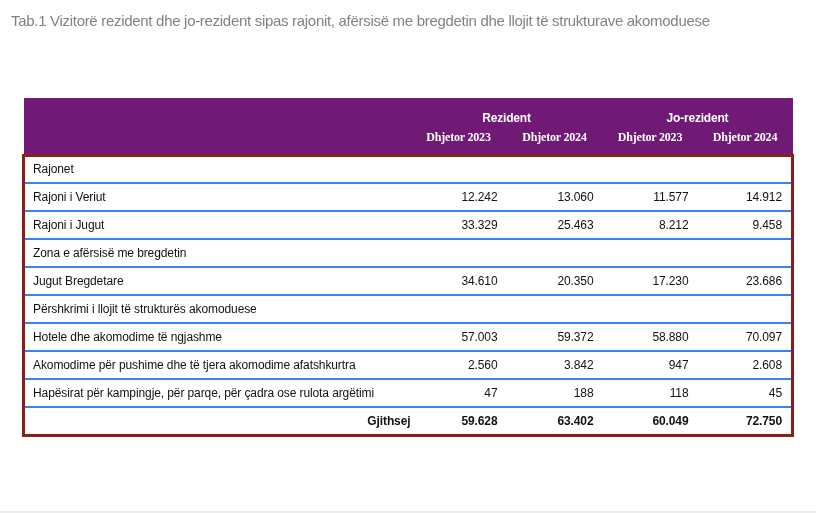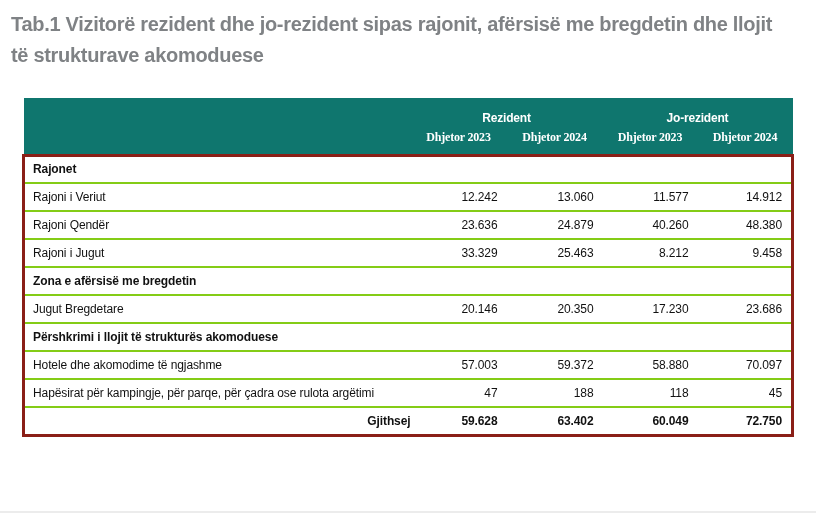--- a/index.html
+++ b/index.html
@@ -7,56 +7,56 @@
   body {
     width: 816px; height: 513px;
     position: relative;
     font-family: "Liberation Sans", "DejaVu Sans", sans-serif;
     overflow: hidden;
   }
   .page-title {
     position: absolute;
     left: 11px; top: 9px;
     width: 772px;
-    font-size: 20px;
-    font-weight: bold;
+    font-size: 15px;
+    font-weight: normal;
     color: #7f8285;
     letter-spacing: -0.3px;
     line-height: 1.55;
   }
   .table-wrap {
     position: absolute;
     left: 22px; top: 98px;
     width: 769px;
   }
   table {
     width: 769px;
     border-collapse: collapse;
     table-layout: fixed;
     font-size: 12px;
     letter-spacing: -0.1px;
     color: #111111;
   }
   thead th {
-    background: #0f766e;
+    background: #701a75;
     color: #ffffff;
     font-weight: bold;
     text-align: center;
     font-size: 12px;
     letter-spacing: -0.2px;
   }
   thead tr.group-row th { height: 27px; padding-top: 6px; vertical-align: bottom; }
   thead tr.cols-row th  { height: 30px; vertical-align: middle; padding-bottom: 4px; font-family: Liberation Serif, serif; }
   tbody { border: 3px solid #8a1f17; }
   tbody tr { height: 28px; }
-  tbody tr + tr { border-top: 2px solid #84cc16; }
+  tbody tr + tr { border-top: 2px solid #3b82f6; }
   tbody td { vertical-align: middle; background: #ffffff; }
   td.lbl { text-align: left; padding-left: 8px; }
   td.num { text-align: right; padding-right: 9px; }
-  tr.section td { font-weight: bold; }
+  tr.section td { font-weight: normal; }
   tr.total td { font-weight: bold; text-align: right; }
   .bottom-edge {
     position: absolute;
     left: 0; bottom: 0;
     width: 816px; height: 2px;
     background: #ececec;
   }
 </style>
 </head>
 <body>
@@ -91,52 +91,52 @@
         <td class="lbl" colspan="5">Rajonet</td>
       </tr>
       <tr>
         <td class="lbl">Rajoni i Veriut</td>
         <td class="num">12.242</td>
         <td class="num">13.060</td>
         <td class="num">11.577</td>
         <td class="num">14.912</td>
       </tr>
       <tr>
-        <td class="lbl">Rajoni Qendër</td>
-        <td class="num">23.636</td>
-        <td class="num">24.879</td>
-        <td class="num">40.260</td>
-        <td class="num">48.380</td>
-      </tr>
-      <tr>
         <td class="lbl">Rajoni i Jugut</td>
         <td class="num">33.329</td>
         <td class="num">25.463</td>
         <td class="num">8.212</td>
         <td class="num">9.458</td>
       </tr>
       <tr class="section">
         <td class="lbl" colspan="5">Zona e afërsisë me bregdetin</td>
       </tr>
       <tr>
         <td class="lbl">Jugut Bregdetare</td>
-        <td class="num">20.146</td>
+        <td class="num">34.610</td>
         <td class="num">20.350</td>
         <td class="num">17.230</td>
         <td class="num">23.686</td>
       </tr>
       <tr class="section">
         <td class="lbl" colspan="5">Përshkrimi i llojit të strukturës akomoduese</td>
       </tr>
       <tr>
         <td class="lbl">Hotele dhe akomodime të ngjashme</td>
         <td class="num">57.003</td>
         <td class="num">59.372</td>
         <td class="num">58.880</td>
         <td class="num">70.097</td>
+      </tr>
+      <tr>
+        <td class="lbl">Akomodime për pushime dhe të tjera akomodime afatshkurtra</td>
+        <td class="num">2.560</td>
+        <td class="num">3.842</td>
+        <td class="num">947</td>
+        <td class="num">2.608</td>
       </tr>
       <tr>
         <td class="lbl">Hapësirat për kampingje, për parqe, për çadra ose rulota argëtimi</td>
         <td class="num">47</td>
         <td class="num">188</td>
         <td class="num">118</td>
         <td class="num">45</td>
       </tr>
       <tr class="total">
         <td class="lbl">Gjithsej</td>

